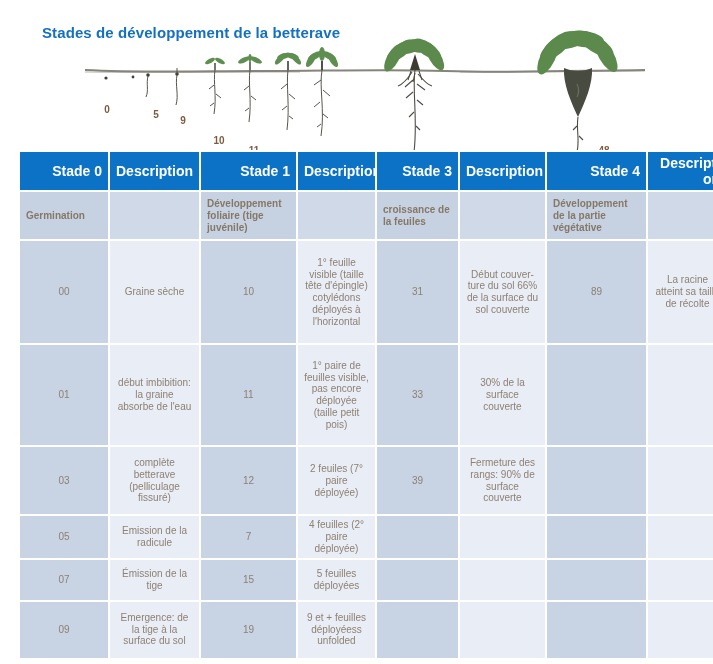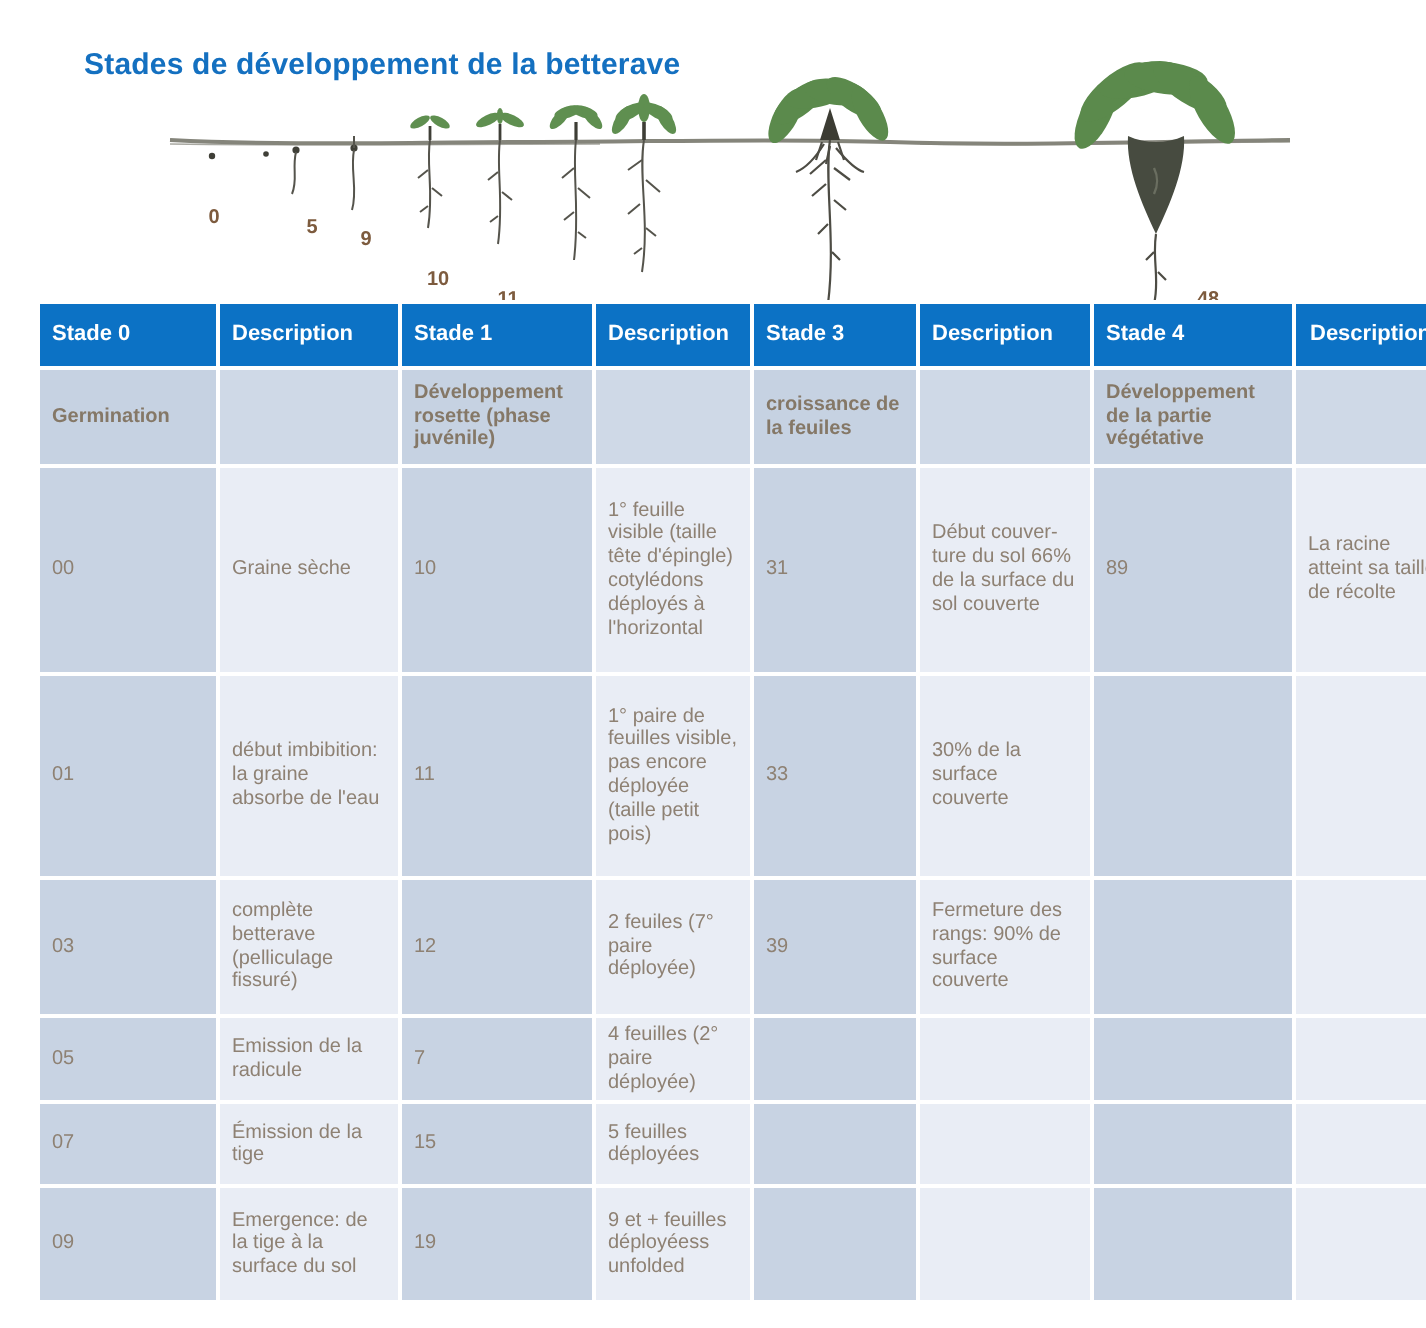--- a/index.html
+++ b/index.html
@@ -40,28 +40,28 @@
   tr.r-sub{height:47px;}
   tr.r-0{height:102px;}
   tr.r-1{height:100px;}
   tr.r-2{height:67px;}
   tr.r-3{height:41px;}
   tr.r-4{height:40px;}
   tr.r-5{height:56px;}
 
   th.hdr{
     background:#0c72c5;color:#ffffff;
-    font-size:11px;font-weight:bold;text-align:left;
+    font-size:14px;font-weight:bold;text-align:right;
     line-height:1.15;
   }
   th.hdr.break{word-break:break-all;padding:3px 7px;}
 
   td{font-size:10px;line-height:1.18;color:#8e8173;text-align:left;}
-  td.stade{background:#c8d3e3;}
-  td.desc{background:#e9edf5;}
+  td.stade{background:#c8d3e3;text-align:center;}
+  td.desc{background:#e9edf5;text-align:center;}
   td.sub-stade{background:#c6d2e2;color:#857867;font-weight:bold;}
   td.sub-desc{background:#cfd9e7;}
 </style>
 </head>
 <body>
 
 <div class="page-title">Stades de développement de la betterave</div>
 
 <div class="figure">
   <svg width="713" height="130" viewBox="0 0 713 130">
@@ -201,21 +201,21 @@
       <th class="hdr">Description</th>
       <th class="hdr">Stade  3</th>
       <th class="hdr">Description</th>
       <th class="hdr">Stade 4</th>
       <th class="hdr break">Description</th>
     </tr>
 
     <tr class="r-sub">
       <td class="sub-stade">Germination</td>
       <td class="sub-desc"></td>
-      <td class="sub-stade">Développement rosette (phase juvénile)</td>
+      <td class="sub-stade">Développement foliaire (tige juvénile)</td>
       <td class="sub-desc"></td>
       <td class="sub-stade">croissance de la feuiles</td>
       <td class="sub-desc"></td>
       <td class="sub-stade">Développement de la partie végétative</td>
       <td class="sub-desc"></td>
     </tr>
 
     <tr class="r-0">
       <td class="stade">00</td>
       <td class="desc">Graine sèche</td>

